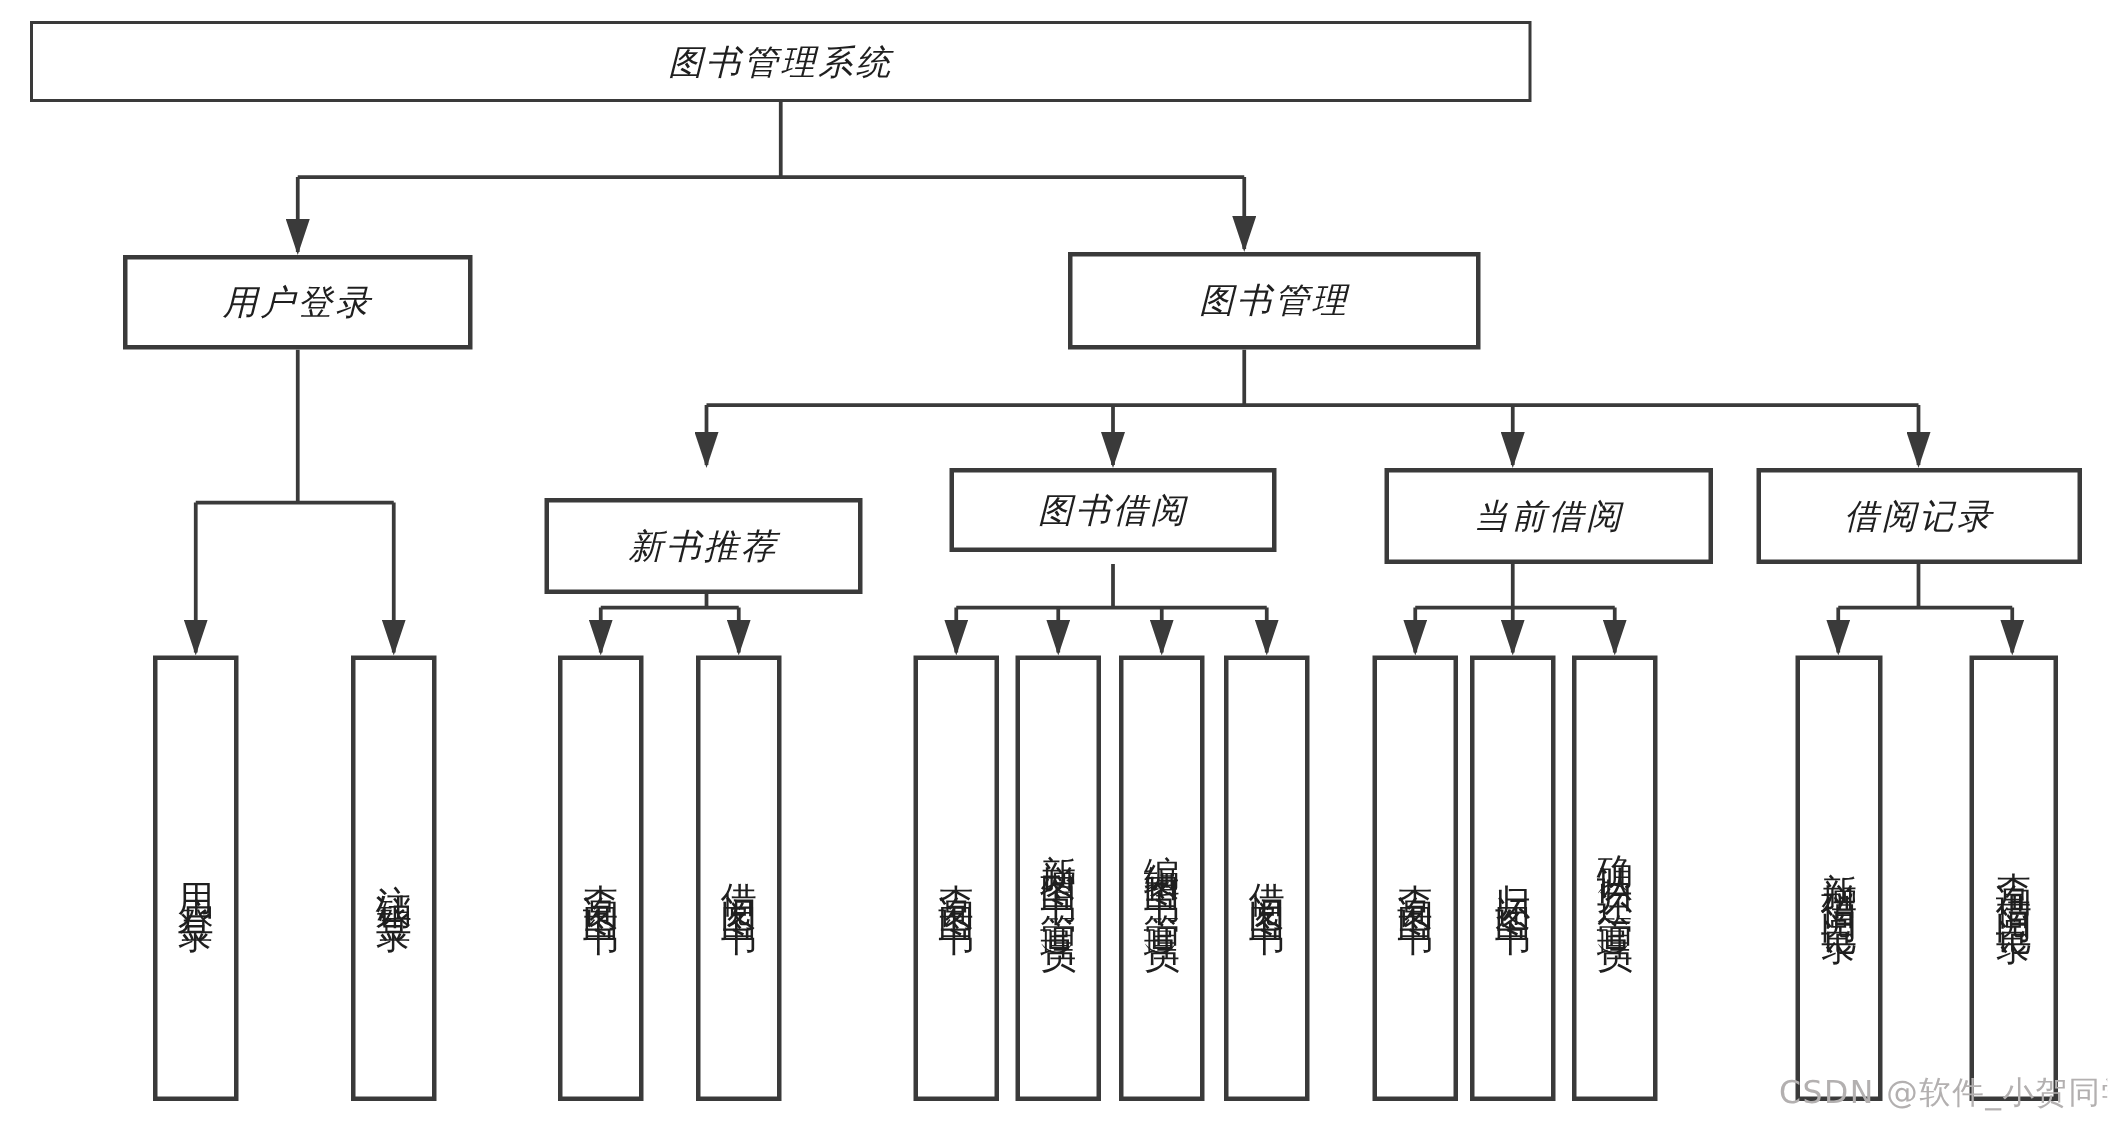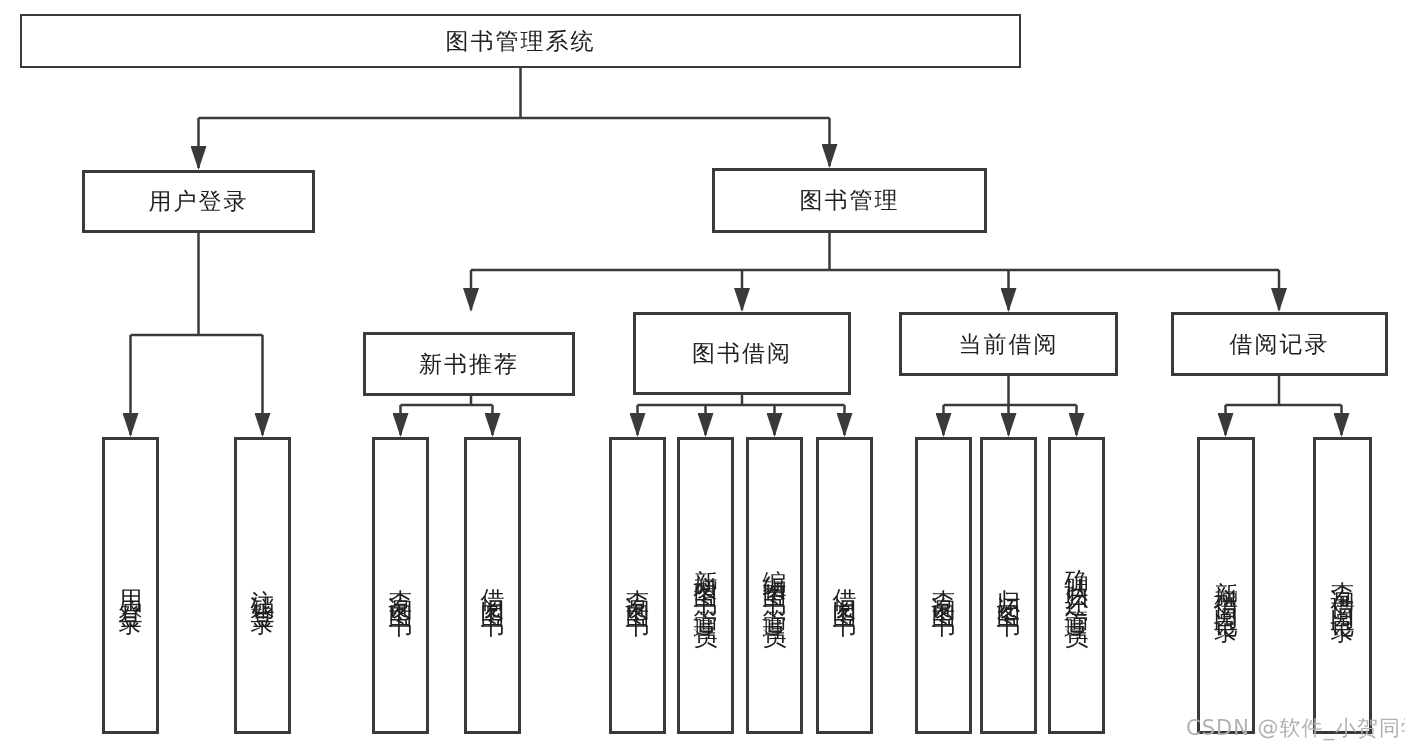--- a/index.html
+++ b/index.html
@@ -13,21 +13,21 @@
   #wires{position:absolute;left:0;top:0;width:1405px;height:747px;}
   .node{
     position:absolute;
     background:#ffffff;
     border:3px solid #3a3a3a;
     box-sizing:border-box;
     color:#1f1f1f;
     display:flex;align-items:center;justify-content:center;
     text-align:center;
   }
-  .node.h{font-size:23px;letter-spacing:2px;}
+  .node.h{font-size:23px;letter-spacing:2px;font-style:italic;}
   .node.root{border-width:2px;}
   .node.v{font-size:24px;}
   .node.v .vtxt{
     writing-mode:vertical-rl;
     text-orientation:mixed;
     letter-spacing:8px;
     line-height:1;
   }
   .watermark{
     position:absolute;
@@ -105,22 +105,22 @@
       <path d="M1341.5,405 V435" marker-end="url(#arrow)"></path>
     </g>
   </svg>
 
   <div class="node h root" style="left:20px;top:14px;width:1001px;height:54px">图书管理系统</div>
 
   <div class="node h" style="left:82px;top:170px;width:233px;height:63px">用户登录</div>
   <div class="node h" style="left:712px;top:168px;width:275px;height:65px">图书管理</div>
 
   <div class="node h" style="left:363px;top:332px;width:212px;height:64px">新书推荐</div>
-  <div class="node h" style="left:633px;top:312px;width:218px;height:83px">图书借阅</div>
-  <div class="node h" style="left:899px;top:312px;width:219px;height:64px">当前借阅</div>
+  <div class="node h" style="left:633px;top:312px;width:218px;height:56px">图书借阅</div>
+  <div class="node h" style="left:923px;top:312px;width:219px;height:64px">当前借阅</div>
   <div class="node h" style="left:1171px;top:312px;width:217px;height:64px">借阅记录</div>
 
   <div class="node v" style="left:102px;top:437px;width:57px;height:297px">
     <span class="vtxt">用户登录</span>
   </div>
   <div class="node v" style="left:234px;top:437px;width:57px;height:297px">
     <span class="vtxt">注销登录</span>
   </div>
 
   <div class="node v" style="left:372px;top:437px;width:57px;height:297px">

